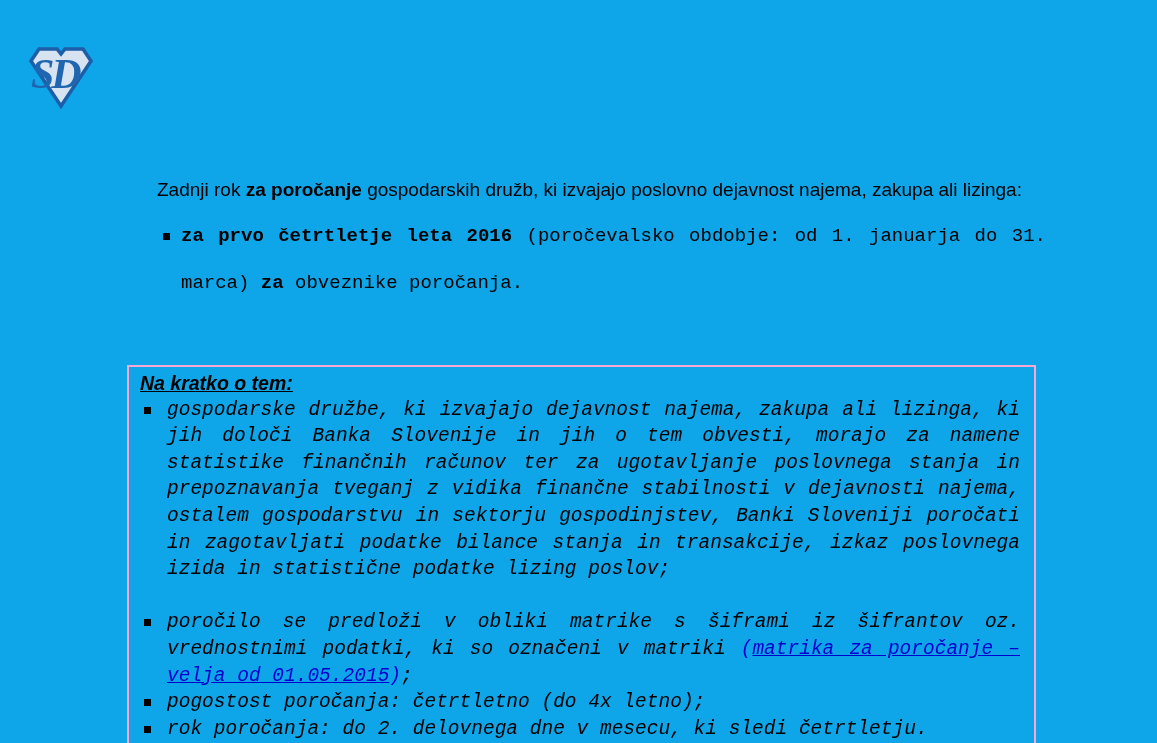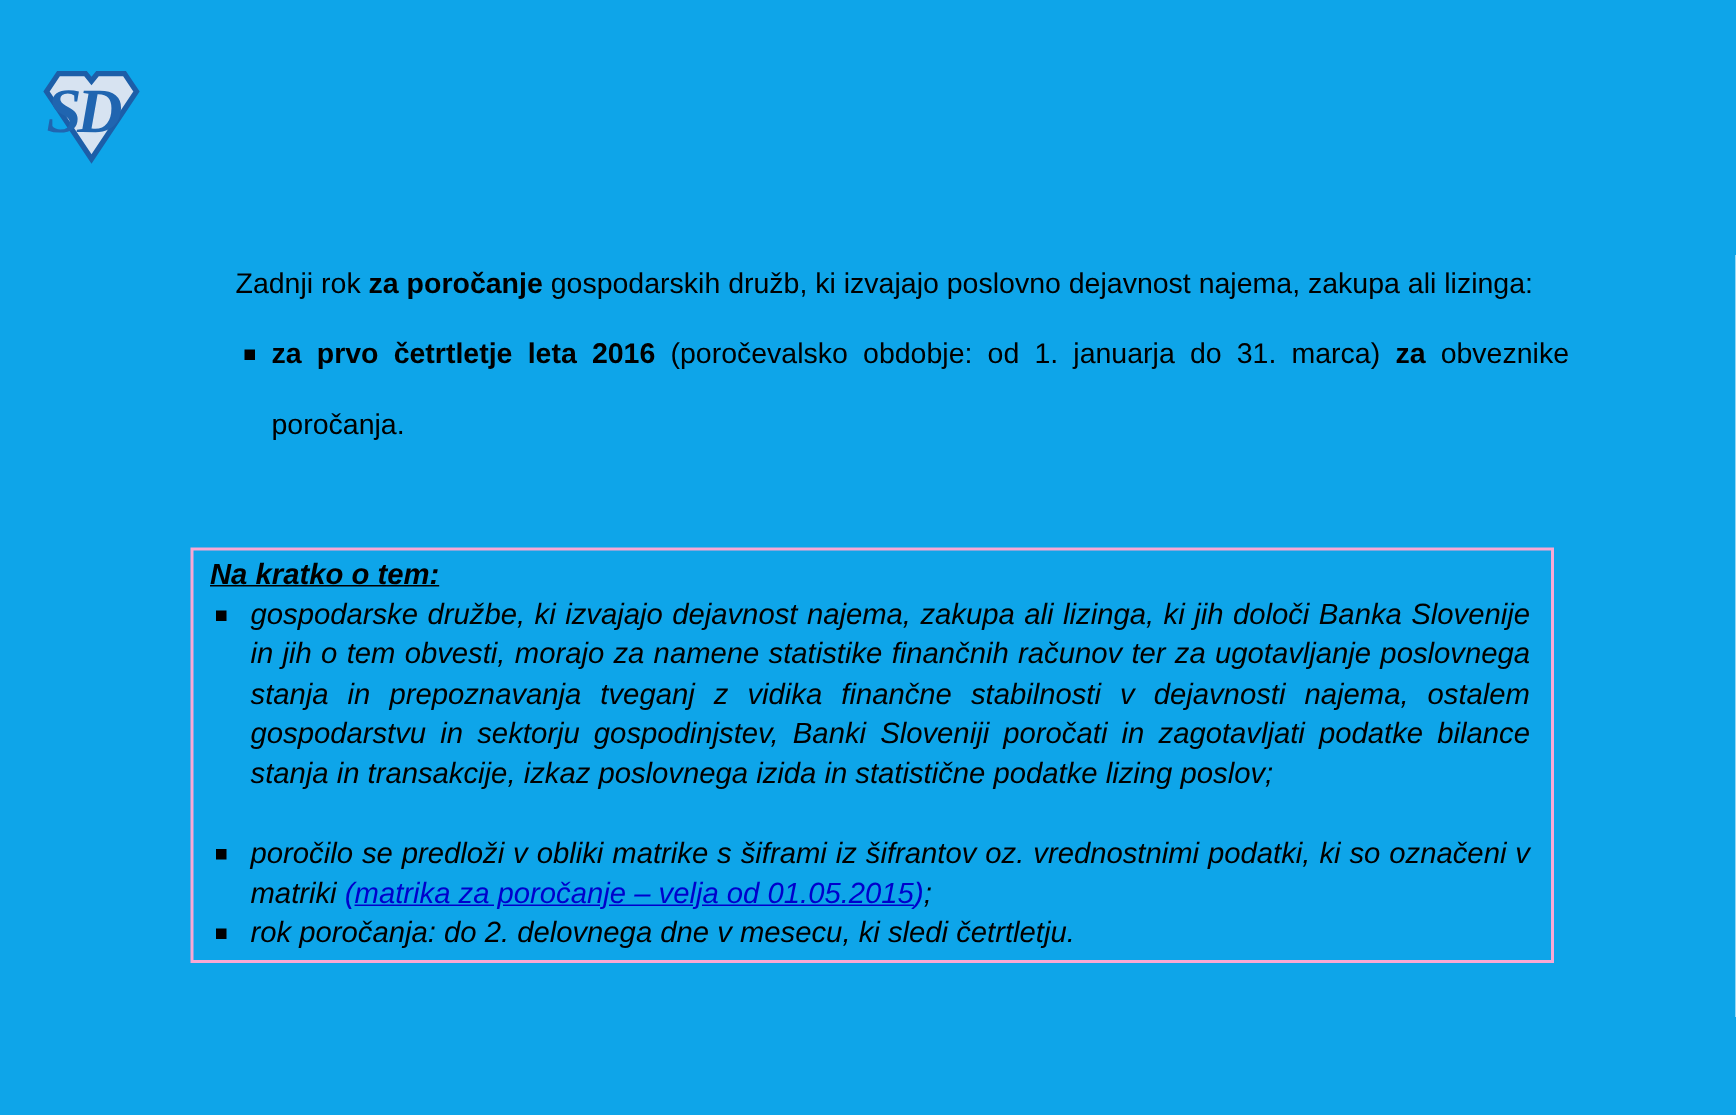--- a/index.html
+++ b/index.html
@@ -6,21 +6,21 @@
   .page{
     position:relative;width:1157px;height:743px;background:#0ea5e9;
     font-family:"Liberation Sans",sans-serif;color:#000;overflow:hidden;
   }
   .logo{position:absolute;left:26px;top:44px;width:70px;height:66px;overflow:visible;}
   .content{
     position:absolute;left:133px;top:166px;width:889px;
     font-size:19px;line-height:47px;text-align:justify;margin-left:24px;
   }
   .content b{font-weight:bold;}
-  .brow{display:flex;align-items:flex-start;}
+  .brow{display:flex;align-items:flex-start;font-family:Liberation Mono, monospace;}
   .mkcol{flex:0 0 24px;box-sizing:border-box;padding-left:6px;}
   .sq{display:block;width:7px;height:7px;background:#000;margin-top:20px;}
   .bt{flex:1 1 auto;text-align:justify;}
   .box{
     position:absolute;left:127px;top:365px;width:909px;box-sizing:border-box;
     border:2px solid #f9a8d4;padding:3px 14px 4px 11px;
     font-style:italic;font-size:19.5px;line-height:26.6px;
   }
   .box-title{font-weight:bold;text-decoration:underline;}
   .box .mkcol{flex:0 0 27px;padding-left:4px;}
@@ -72,20 +72,26 @@
 
     <div class="brow">
       <span class="mkcol">
           <span class="sq"></span>
         </span>
       <div class="bt">
         <span>poročilo se predloži v obliki matrike s šiframi iz šifrantov oz. vrednostnimi podatki, ki so označeni v matriki </span><span class="bluetxt">(</span><a class="lnk" href="#">matrika za poročanje – velja od 01.05.2015</a><span class="bluetxt">)</span><span>;</span>
       </div>
     </div>
 
+    <div class="brow">
+      <span class="mkcol">
+          <span class="sq"></span>
+        </span>
+      <div class="bt">pogostost poročanja: četrtletno (do 4x letno);</div>
+    </div>
 
     <div class="brow">
       <span class="mkcol">
           <span class="sq"></span>
         </span>
       <div class="bt">rok poročanja: do 2. delovnega dne v mesecu, ki sledi četrtletju.</div>
     </div>
 
   </div>
 

